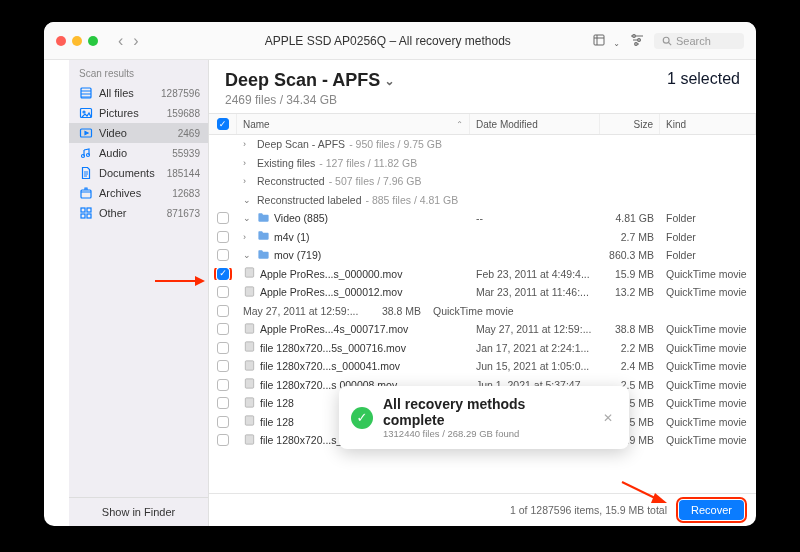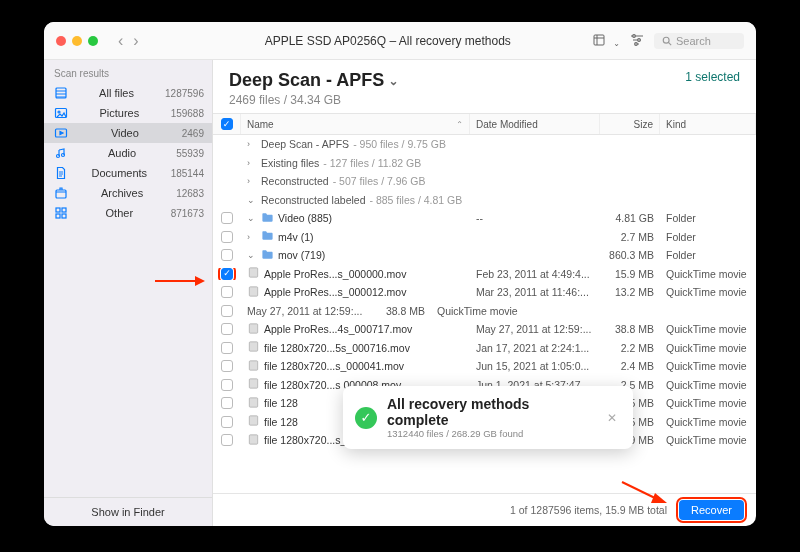--- a/index.html
+++ b/index.html
@@ -11,34 +11,34 @@
 .dot.red { background: #ff5f57; }
 .dot.yellow { background: #febc2e; }
 .dot.green { background: #28c840; }
 .nav-arrows { display: flex; gap: 2px; margin-left: 8px; color: #999; }
 .nav-arrows span { padding: 2px 4px; cursor: default; }
 .tb-icon { color: #555; padding: 0 6px; display: flex; align-items: center; }
 .title { flex: 1; text-align: center; font-size: 12px; color: #333; }
 .tb-right { display: flex; align-items: center; gap: 10px; color: #666; }
 .search-box { display: flex; align-items: center; gap: 4px; background: #f0f0f0; border-radius: 4px; padding: 2px 8px; font-size: 11px; color: #999; width: 90px; }
 .body { flex: 1; display: flex; min-height: 0; }
-.sidebar { width: 169px; background: #f0eef3; border-right: 1px solid #e0e0e0; display: flex; flex-direction: column; font-size: 11px; }
+.sidebar { width: 140px; background: #f0eef3; border-right: 1px solid #e0e0e0; display: flex; flex-direction: column; font-size: 11px; margin-left: 25px; }
 .sb-header { color: #888; padding: 8px 10px 4px; font-size: 10px; }
 .sb-item { display: flex; align-items: center; padding: 3px 8px 3px 10px; gap: 6px; color: #333; }
 .sb-item.active { background: #d8d8dc; }
 .sb-icon { width: 14px; height: 14px; display: flex; align-items: center; justify-content: center; }
 .sb-icon svg { width: 14px; height: 14px; }
-.sb-label { flex: 1; text-align: center; }
+.sb-label { flex: 1; }
 .sb-count { color: #777; font-size: 10px; }
 .sb-footer { margin-top: auto; border-top: 1px solid #ddd; padding: 8px; text-align: center; color: #333; font-size: 11px; }
 .main { flex: 1; display: flex; flex-direction: column; min-width: 0; }
 .main-header { padding: 10px 16px 6px; display: flex; align-items: flex-start; justify-content: space-between; }
 .main-title { font-size: 18px; font-weight: 700; color: #222; display: flex; align-items: center; gap: 4px; }
 .main-sub { font-size: 12px; color: #888; margin-top: 2px; }
-.selected-count { color: #0f766e; font-size: 12px; font-weight: 500; margin-left: 44px; }
+.selected-count { color: #0f172a; font-size: 16px; font-weight: 500; margin-left: 44px; }
 .cols { display: flex; border-top: 1px solid #e5e5e5; border-bottom: 1px solid #e5e5e5; font-size: 10px; color: #555; background: #fafafa; }
 .col { padding: 4px 6px; border-right: 1px solid #eee; display: flex; align-items: center; gap: 4px; }
 .col.cb { width: 28px; justify-content: center; }
 .col.name { flex: 1; }
 .col.date { width: 130px; }
 .col.size { width: 60px; text-align: left; justify-content: flex-end; }
 .col.kind { width: 96px; }
 .rows { flex: 1; overflow: hidden; font-size: 10.5px; color: #333; position: relative; }
 .row { display: flex; align-items: center; height: 18.5px; padding: 0; }
 .row .cell { padding: 0 6px; overflow: hidden; white-space: nowrap; text-overflow: ellipsis; }

